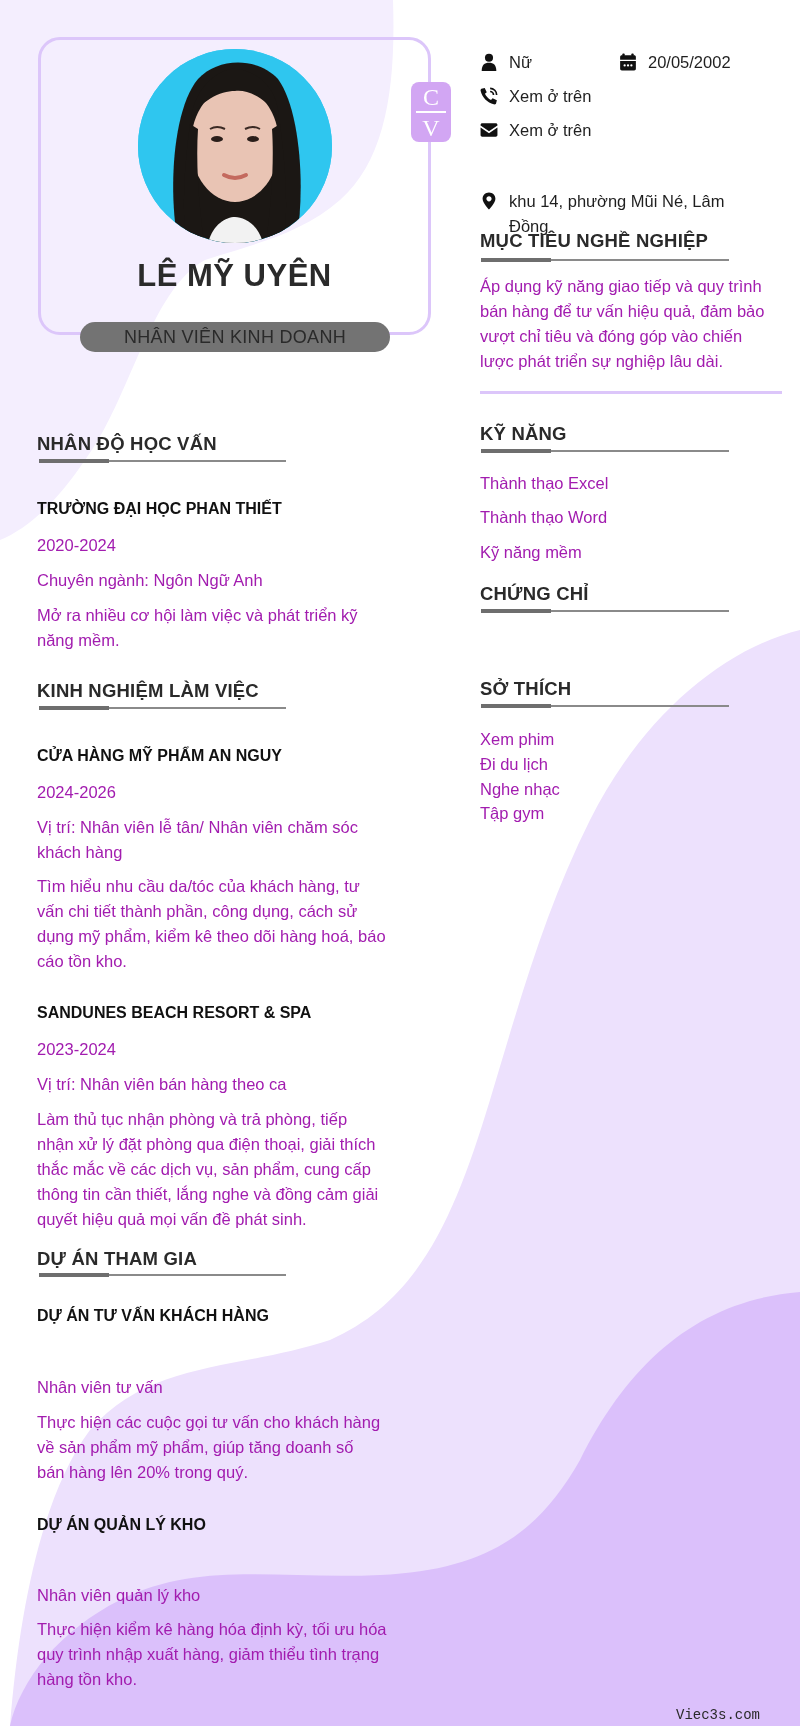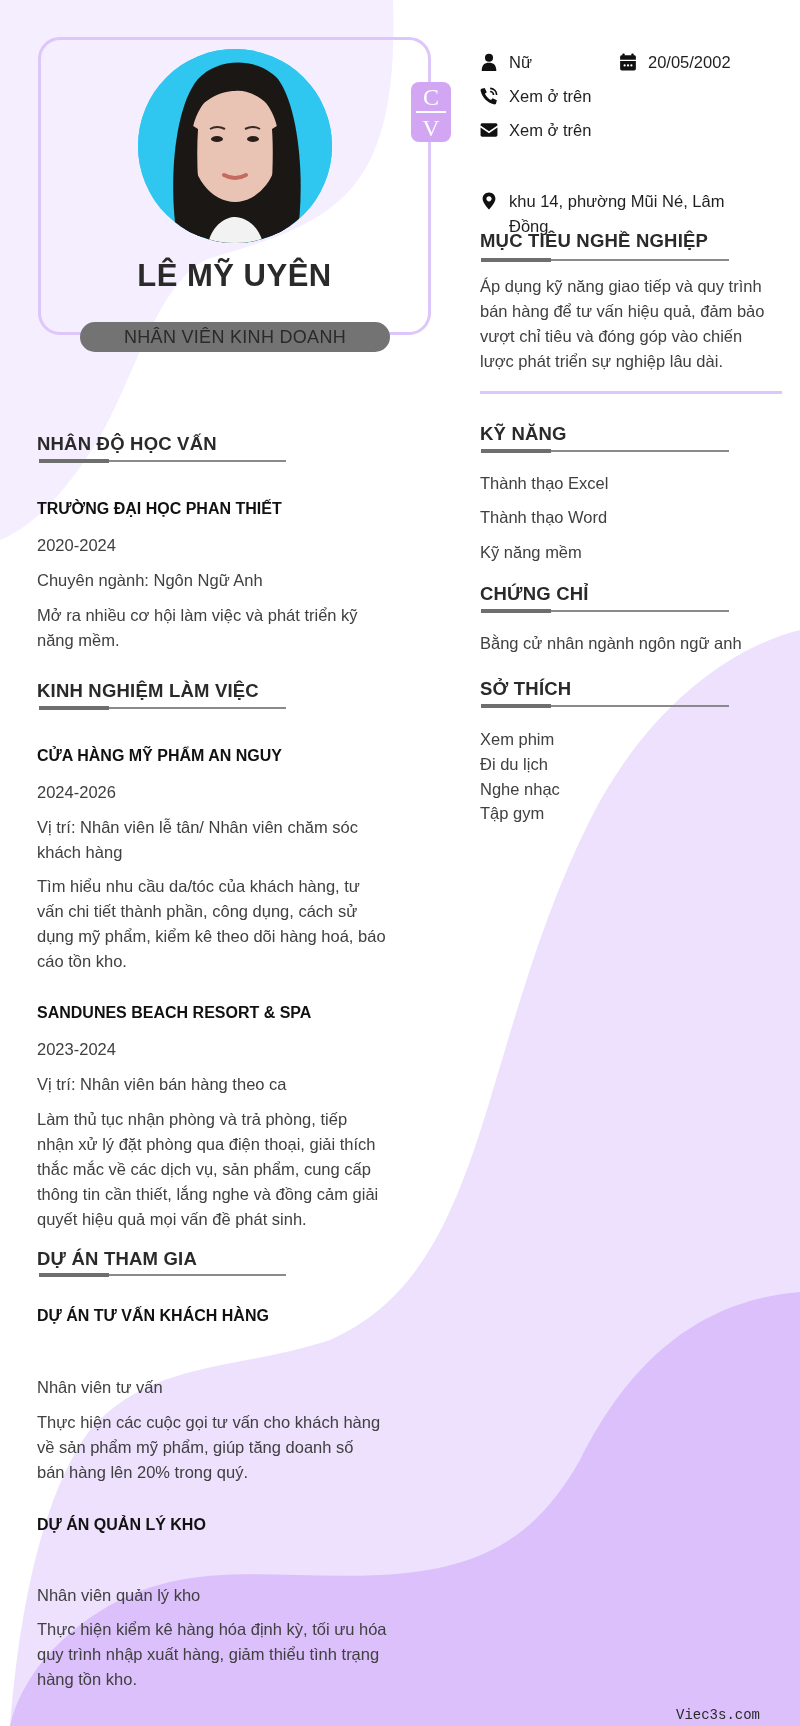--- a/index.html
+++ b/index.html
@@ -19,21 +19,21 @@
     
     .contact-row { position: absolute; display: flex; align-items: flex-start; font-size: 16.5px; color: #1f1f1f; line-height: 25px; }
     .contact-row .ic { width: 20px; height: 22px; margin-right: 10px; margin-top: 1px; display: flex; align-items: center; justify-content: center; }
     .contact-row svg { width: 18px; height: 18px; fill: #111; }
 
     
     .sec-title { position: absolute; font-size: 18.5px; font-weight: 700; color: #2a2a2a; letter-spacing: 0.2px; }
     .sec-line { position: absolute; height: 2px; background: #8a8a8a; }
     .sec-line .thick { position: absolute; left: 0; top: -1px; width: 70px; height: 4px; background: #6e6e6e; }
 
-    .txt { position: absolute; font-size: 16.5px; line-height: 25px; color: #404040; }
+    .txt { position: absolute; font-size: 16.5px; line-height: 25px; color: #a21caf; }
     .bold { font-weight: 700; font-size: 16px; color: #111; }
 
     .purple-divider { position: absolute; left: 480px; top: 391px; width: 302px; height: 3px; background: #dcc6fa; }
     .watermark { position: absolute; left: 676px; top: 1707px; font-family: "Liberation Mono", monospace; font-size: 14px; color: #2a2a2a; }
   </style>
 </head>
 <body>
 
 <svg class="bg-svg" viewBox="0 0 800 1726" xmlns="http://www.w3.org/2000/svg">
   <path d="M0,0 L393,0 C396,90 385,160 340,200 C300,235 250,245 205,260 C150,290 130,400 85,460 C55,505 25,530 0,540 Z" fill="#f4eefe"></path>
@@ -149,21 +149,20 @@
       <span class="thick"></span>
     </div>
   <div class="txt" style="left:480px; top:471px;">Thành thạo Excel</div>
   <div class="txt" style="left:480px; top:505px;">Thành thạo Word</div>
   <div class="txt" style="left:480px; top:540px;">Kỹ năng mềm</div>
 
   <div class="sec-title" style="left:480px; top:583px;">CHỨNG CHỈ</div>
   <div class="sec-line" style="left:481px; top:610px; width:248px;">
       <span class="thick"></span>
     </div>
-  <div class="txt" style="left:480px; top:631px;">Bằng cử nhân ngành ngôn ngữ anh</div>
 
   <div class="sec-title" style="left:480px; top:678px;">SỞ THÍCH</div>
   <div class="sec-line" style="left:481px; top:705px; width:248px;">
       <span class="thick"></span>
     </div>
   <div class="txt" style="left:480px; top:727px;">Xem phim</div>
   <div class="txt" style="left:480px; top:752px;">Đi du lịch</div>
   <div class="txt" style="left:480px; top:777px;">Nghe nhạc</div>
   <div class="txt" style="left:480px; top:801px;">Tập gym</div>
 

